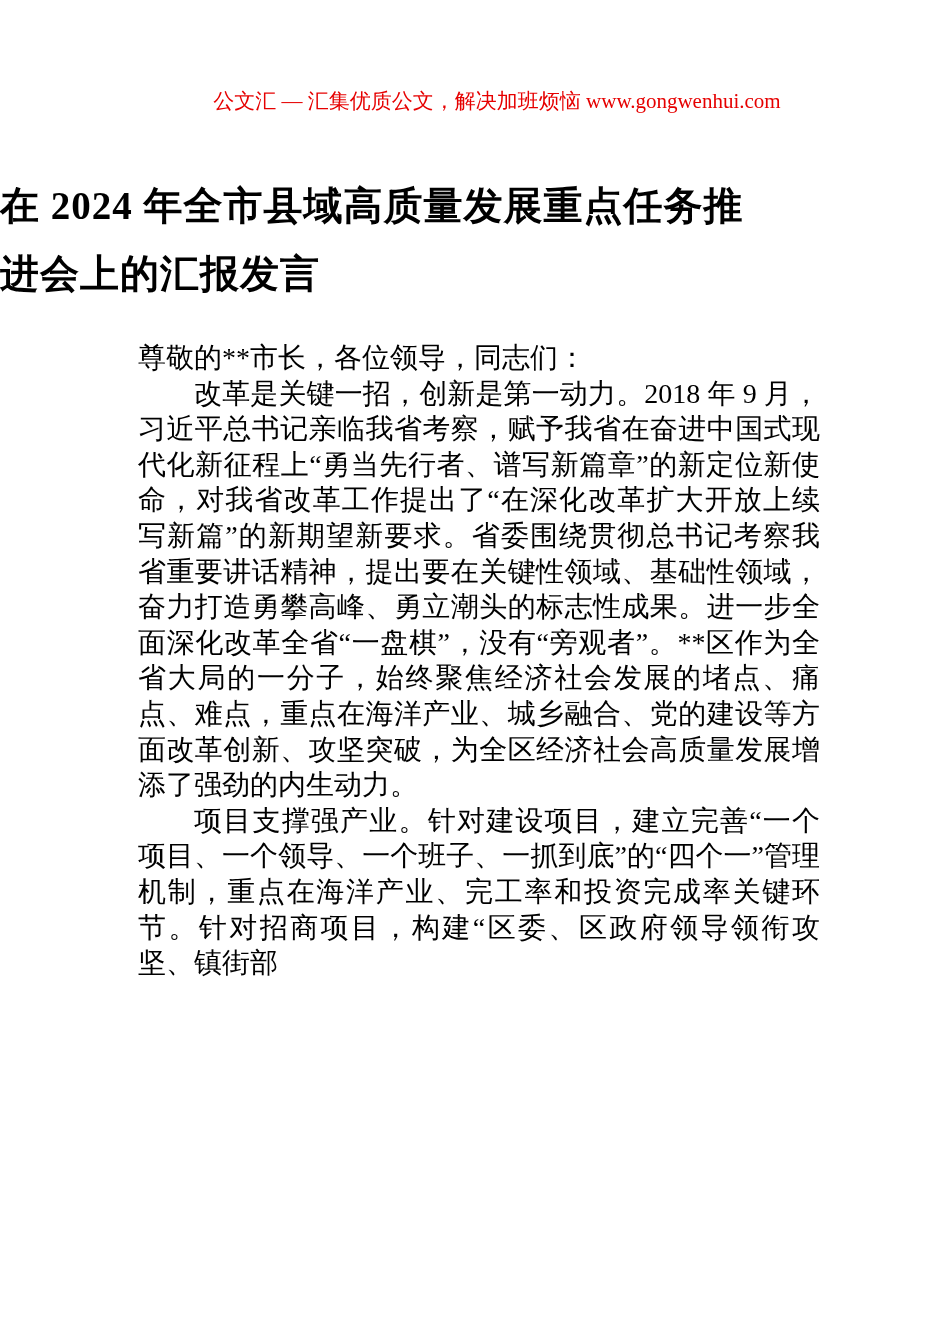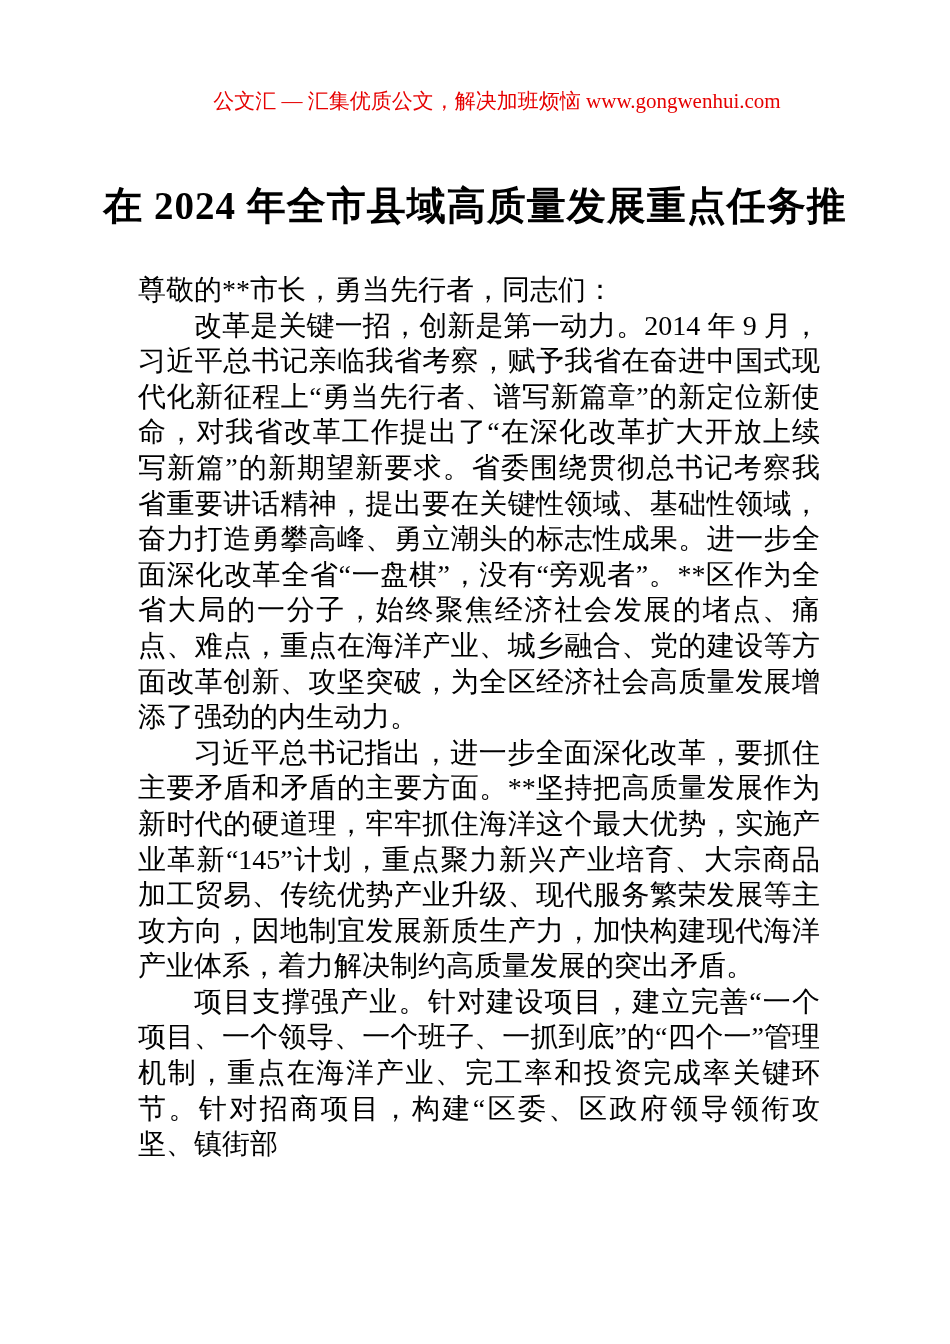--- a/index.html
+++ b/index.html
@@ -24,21 +24,20 @@
     left: 22px;
     text-align: center;
     font-size: 21px;
     line-height: 26px;
     font-weight: 500;
     color: #e60000;
     white-space: nowrap;
   }
   .doc-title {
     margin-top: 58px;
-    text-align: center;
     font-size: 39px;
     line-height: 68px;
     font-weight: 600;
     letter-spacing: 1px;
   }
   .doc-body {
     margin-top: 32px;
     margin-left: 138px;
     width: 682px;
     font-size: 28px;
@@ -62,22 +61,22 @@
 </style>
 </head>
 <body>
 
 <div class="page">
 
   <div class="watermark">公文汇 — 汇集优质公文，解决加班烦恼 www.gongwenhui.com</div>
 
   <div class="doc-title">
     <div>在 2024 年全市县域高质量发展重点任务推</div>
+    <div>进会上的汇报发言</div>
   </div>
 
   <div class="doc-body">
-    <p>尊敬的**市长，勇当先行者，同志们：</p>
-    <p class="indent">改革是关键一招，创新是第一动力。2014 年 9 月，习近平总书记亲临我省考察，赋予我省在奋进中国式现代化新征程上“勇当先行者、谱写新篇章”的新定位新使命，对我省改革工作提出了“在深化改革扩大开放上续写新篇”的新期望新要求。省委围绕贯彻总书记考察我省重要讲话精神，提出要在关键性领域、基础性领域，奋力打造勇攀高峰、勇立潮头的标志性成果。进一步全面深化改革全省“一盘棋”，没有“旁观者”。**区作为全省大局的一分子，始终聚焦经济社会发展的堵点、痛点、难点，重点在海洋产业、城乡融合、党的建设等方面改革创新、攻坚突破，为全区经济社会高质量发展增添了强劲的内生动力。</p>
-    <p class="indent">习近平总书记指出，进一步全面深化改革，要抓住主要矛盾和矛盾的主要方面。**坚持把高质量发展作为新时代的硬道理，牢牢抓住海洋这个最大优势，实施产业革新“145”计划，重点聚力新兴产业培育、大宗商品加工贸易、传统优势产业升级、现代服务繁荣发展等主攻方向，因地制宜发展新质生产力，加快构建现代海洋产业体系，着力解决制约高质量发展的突出矛盾。</p>
+    <p>尊敬的**市长，各位领导，同志们：</p>
+    <p class="indent">改革是关键一招，创新是第一动力。2018 年 9 月，习近平总书记亲临我省考察，赋予我省在奋进中国式现代化新征程上“勇当先行者、谱写新篇章”的新定位新使命，对我省改革工作提出了“在深化改革扩大开放上续写新篇”的新期望新要求。省委围绕贯彻总书记考察我省重要讲话精神，提出要在关键性领域、基础性领域，奋力打造勇攀高峰、勇立潮头的标志性成果。进一步全面深化改革全省“一盘棋”，没有“旁观者”。**区作为全省大局的一分子，始终聚焦经济社会发展的堵点、痛点、难点，重点在海洋产业、城乡融合、党的建设等方面改革创新、攻坚突破，为全区经济社会高质量发展增添了强劲的内生动力。</p>
     <p class="indent">项目支撑强产业。针对建设项目，建立完善“一个项目、一个领导、一个班子、一抓到底”的“四个一”管理机制，重点在海洋产业、完工率和投资完成率关键环节。针对招商项目，构建“区委、区政府领导领衔攻坚、镇街部</p>
   </div>
 
 </div>
 
 </body></html>

